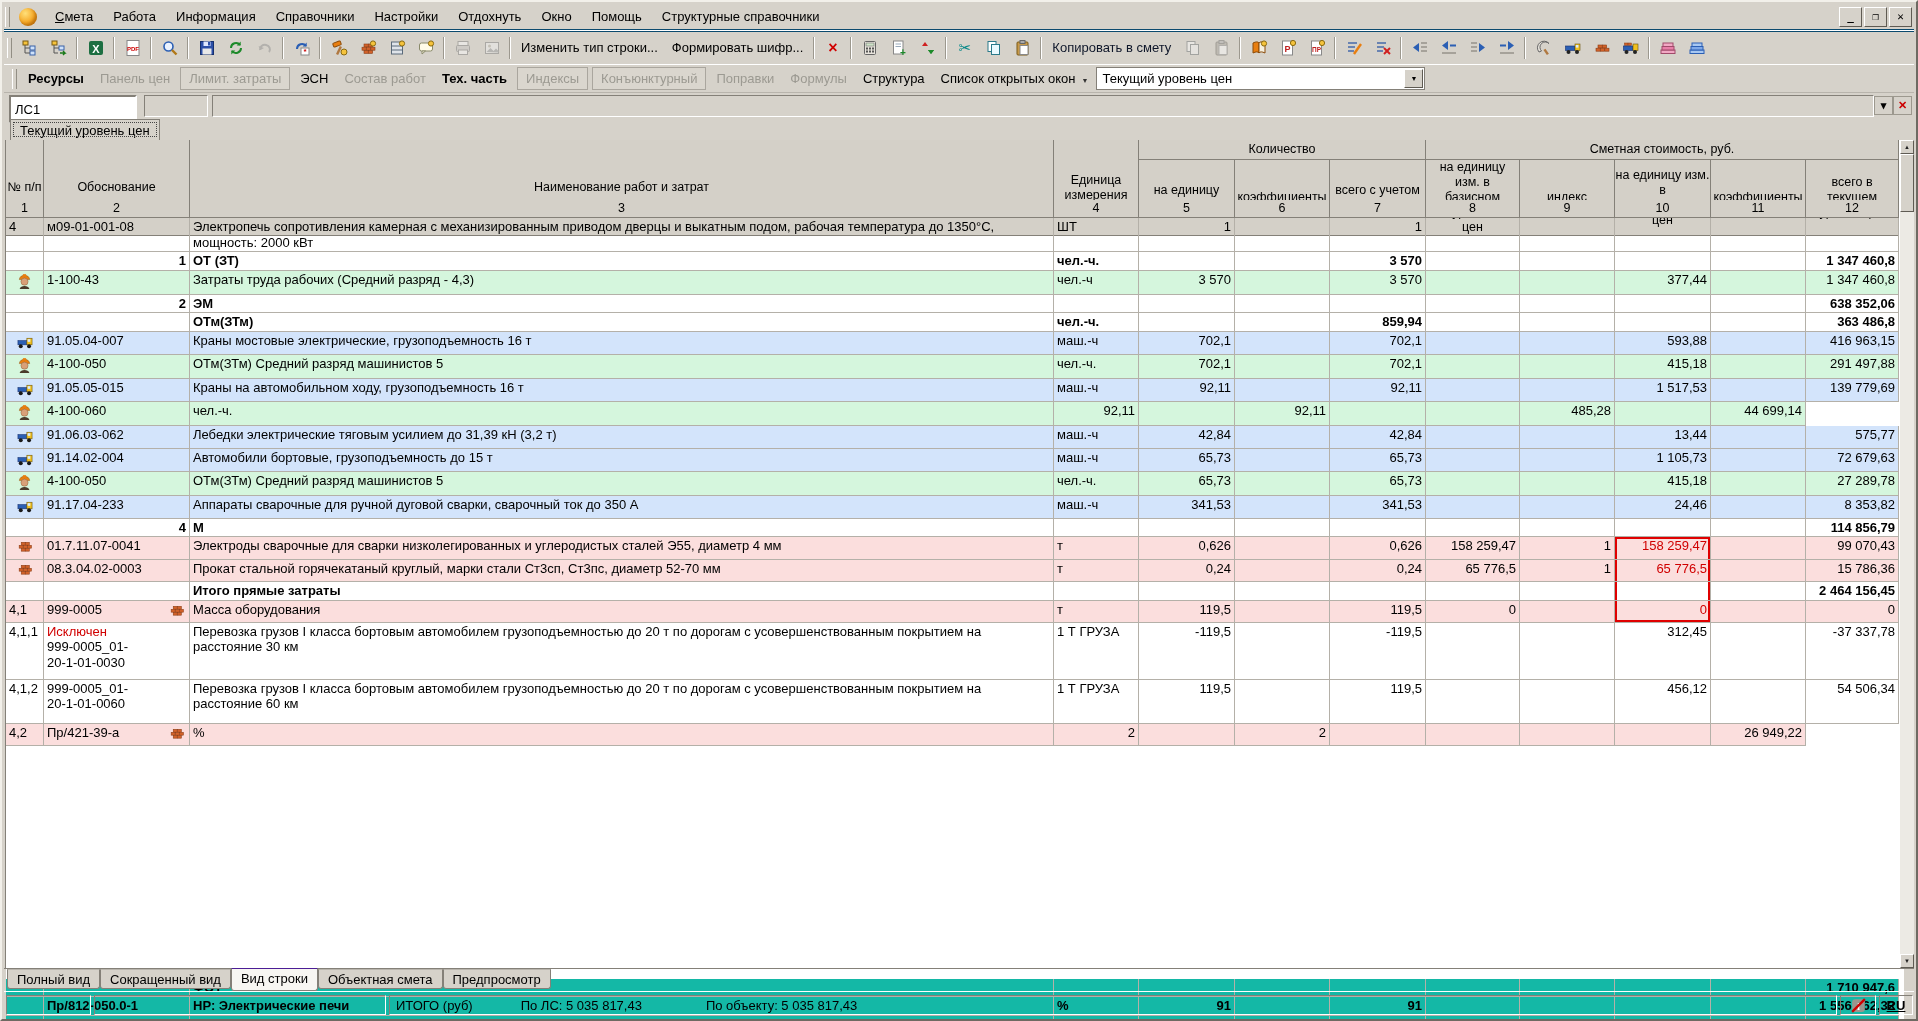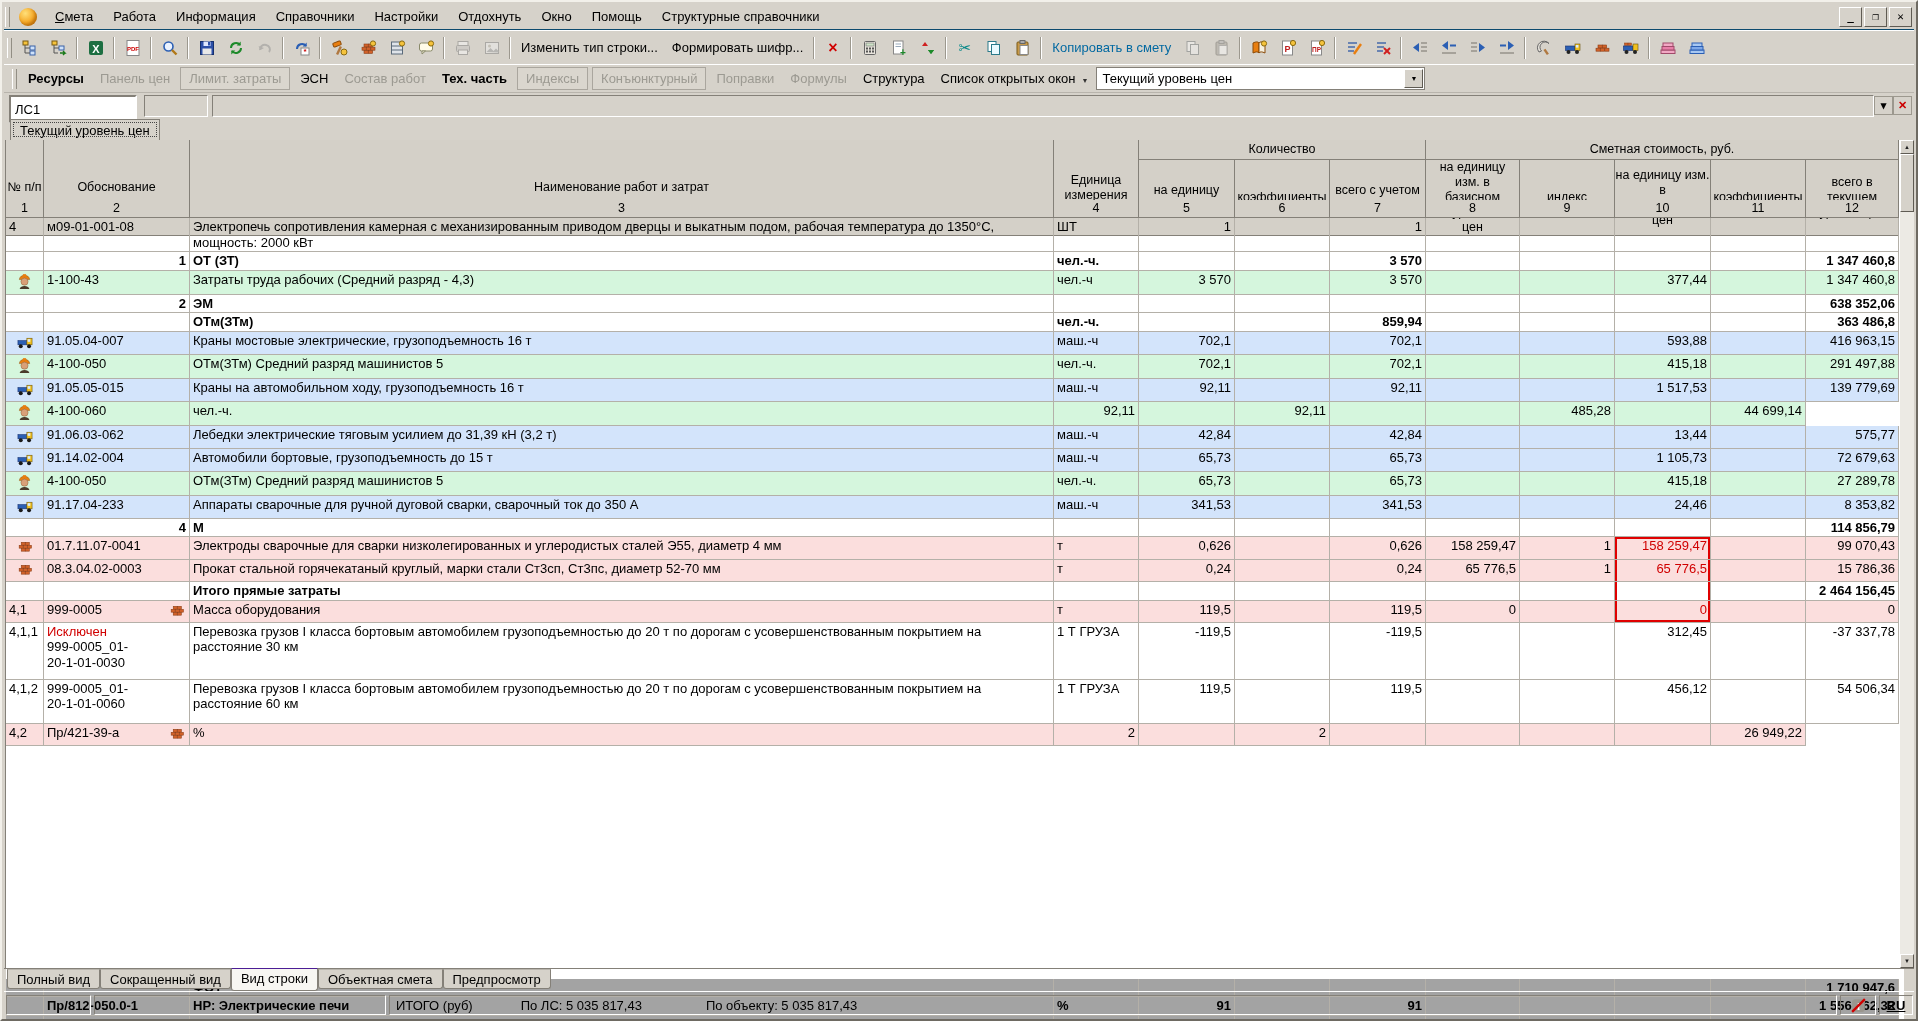--- a/index.html
+++ b/index.html
@@ -4,36 +4,36 @@
 <style>
   html,body{margin:0;padding:0;}
   body{
     width:1918px;height:1021px;position:relative;overflow:hidden;
     background:#d6d2ca;font-family:"Liberation Sans",sans-serif;font-size:13px;color:#000;
     border:2px solid;border-color:#f2f0ea #6e6a62 #6e6a62 #f2f0ea;box-sizing:border-box;
   }
   .grip{width:3px;height:20px;border-left:1px solid #fff;border-right:1px solid #928e84;margin:0 3px 0 1px;flex:0 0 auto;}
   .sep{width:1px;height:22px;background:#9c988e;margin:0 3px;border-right:1px solid #fff;flex:0 0 auto;}
   
-  .menubar{position:absolute;left:2px;top:2px;right:2px;height:25px;display:flex;align-items:center;border-bottom:1px solid #0c4a6e;}
+  .menubar{position:absolute;left:2px;top:2px;right:2px;height:25px;display:flex;align-items:center;border-bottom:3px solid #0c4a6e;}
   .logo{width:18px;height:18px;border-radius:50%;margin:0 8px 0 6px;
     background:radial-gradient(circle at 35% 30%,#ffe07a 0%,#f5a623 55%,#d97d06 100%);
     box-shadow:inset -2px -2px 3px rgba(120,60,0,.4);flex:0 0 auto;}
   .mitem{padding:3px 10px;white-space:nowrap;}
   .mitem u{text-decoration:underline;}
   .winbtns{margin-left:auto;display:flex;gap:2px;margin-right:2px;}
   .wbtn{width:21px;height:18px;background:#d6d2ca;border:1px solid;border-color:#fff #5f5b53 #5f5b53 #fff;
     display:flex;align-items:center;justify-content:center;font-size:11px;font-weight:bold;font-family:"DejaVu Sans Mono",monospace;}
   
   .toolbar{position:absolute;left:2px;top:28px;right:2px;height:33px;display:flex;align-items:center;
     border-top:1px solid #fff;border-bottom:1px solid #b8b4ac;padding-left:2px;}
   .tbtn{height:25px;min-width:25px;display:flex;align-items:center;justify-content:center;padding:0 2px;flex:0 0 auto;}
   .tbtn.txt{padding:0 7px;white-space:nowrap;}
   .tbtn.dis{opacity:.45;filter:grayscale(90%);}
-  .tbtn.distxt{color:#0369a1;text-align:right;}
+  .tbtn.distxt{color:#0f172a;text-align:right;}
   .ic{width:19px;height:19px;display:inline-flex;align-items:center;justify-content:center;line-height:1;}
   
   .toolbar2{position:absolute;left:2px;top:62px;right:2px;height:27px;display:flex;align-items:center;
     border-top:1px solid #fff;padding-left:7px;}
   .t2{padding:3px 8px;white-space:nowrap;flex:0 0 auto;}
   .t2.bold{font-weight:bold;}
   .t2.dis{color:#9c9a92;}
   .t2.framed{border:1px solid #aaa69e;background:#dad6ce;color:#9c9a92;margin:0 2px;}
   .t2.drop::after{content:"▼";font-size:7px;margin-left:6px;color:#333;}
   .combo{width:300px;height:21px;background:#fff;border:1px solid #848078;display:flex;align-items:center;
@@ -63,21 +63,21 @@
   .hgroup .gsub{flex:1;display:grid;}
   .hnum{height:18px;}
   .td{border-right:1px solid #b4b0a8;border-bottom:1px solid #b4b0a8;padding:1px 3px;box-sizing:border-box;
     overflow:hidden;line-height:15.5px;display:block;}
   .td.r{text-align:right;}
   .td.b{font-weight:bold;}
   .tr{background:#fff;}
   .bg-green .td{background:#d5f6dd;}
   .bg-blue .td{background:#d3e4fb;}
   .bg-pink .td{background:#fbdedd;}
-  .bg-yellow .td{background:#a3a3a3;}
+  .bg-yellow .td{background:#14b8a6;}
   .redtext{color:#d00000;}
   .rb-lr{box-shadow:inset 2px 0 0 #e00000, inset -2px 0 0 #e00000;}
   .rb-top{box-shadow:inset 2px 0 0 #e00000, inset -2px 0 0 #e00000, inset 0 2px 0 #e00000;}
   .rb-bot{box-shadow:inset 2px 0 0 #e00000, inset -2px 0 0 #e00000, inset 0 -2px 0 #e00000;}
   .codecell{display:flex;justify-content:space-between;align-items:flex-start;white-space:pre-line;}
   .filler{height:233px;background:#fff;}
   
   .vscroll{position:absolute;right:2px;top:138px;width:14px;height:828px;background:#eceae4;}
   .sbtn{position:absolute;left:0;width:14px;height:14px;background:#d6d2ca;border:1px solid;
     border-color:#fff #5f5b53 #5f5b53 #fff;box-sizing:border-box;display:flex;align-items:center;justify-content:center;font-size:6px;color:#222;}

